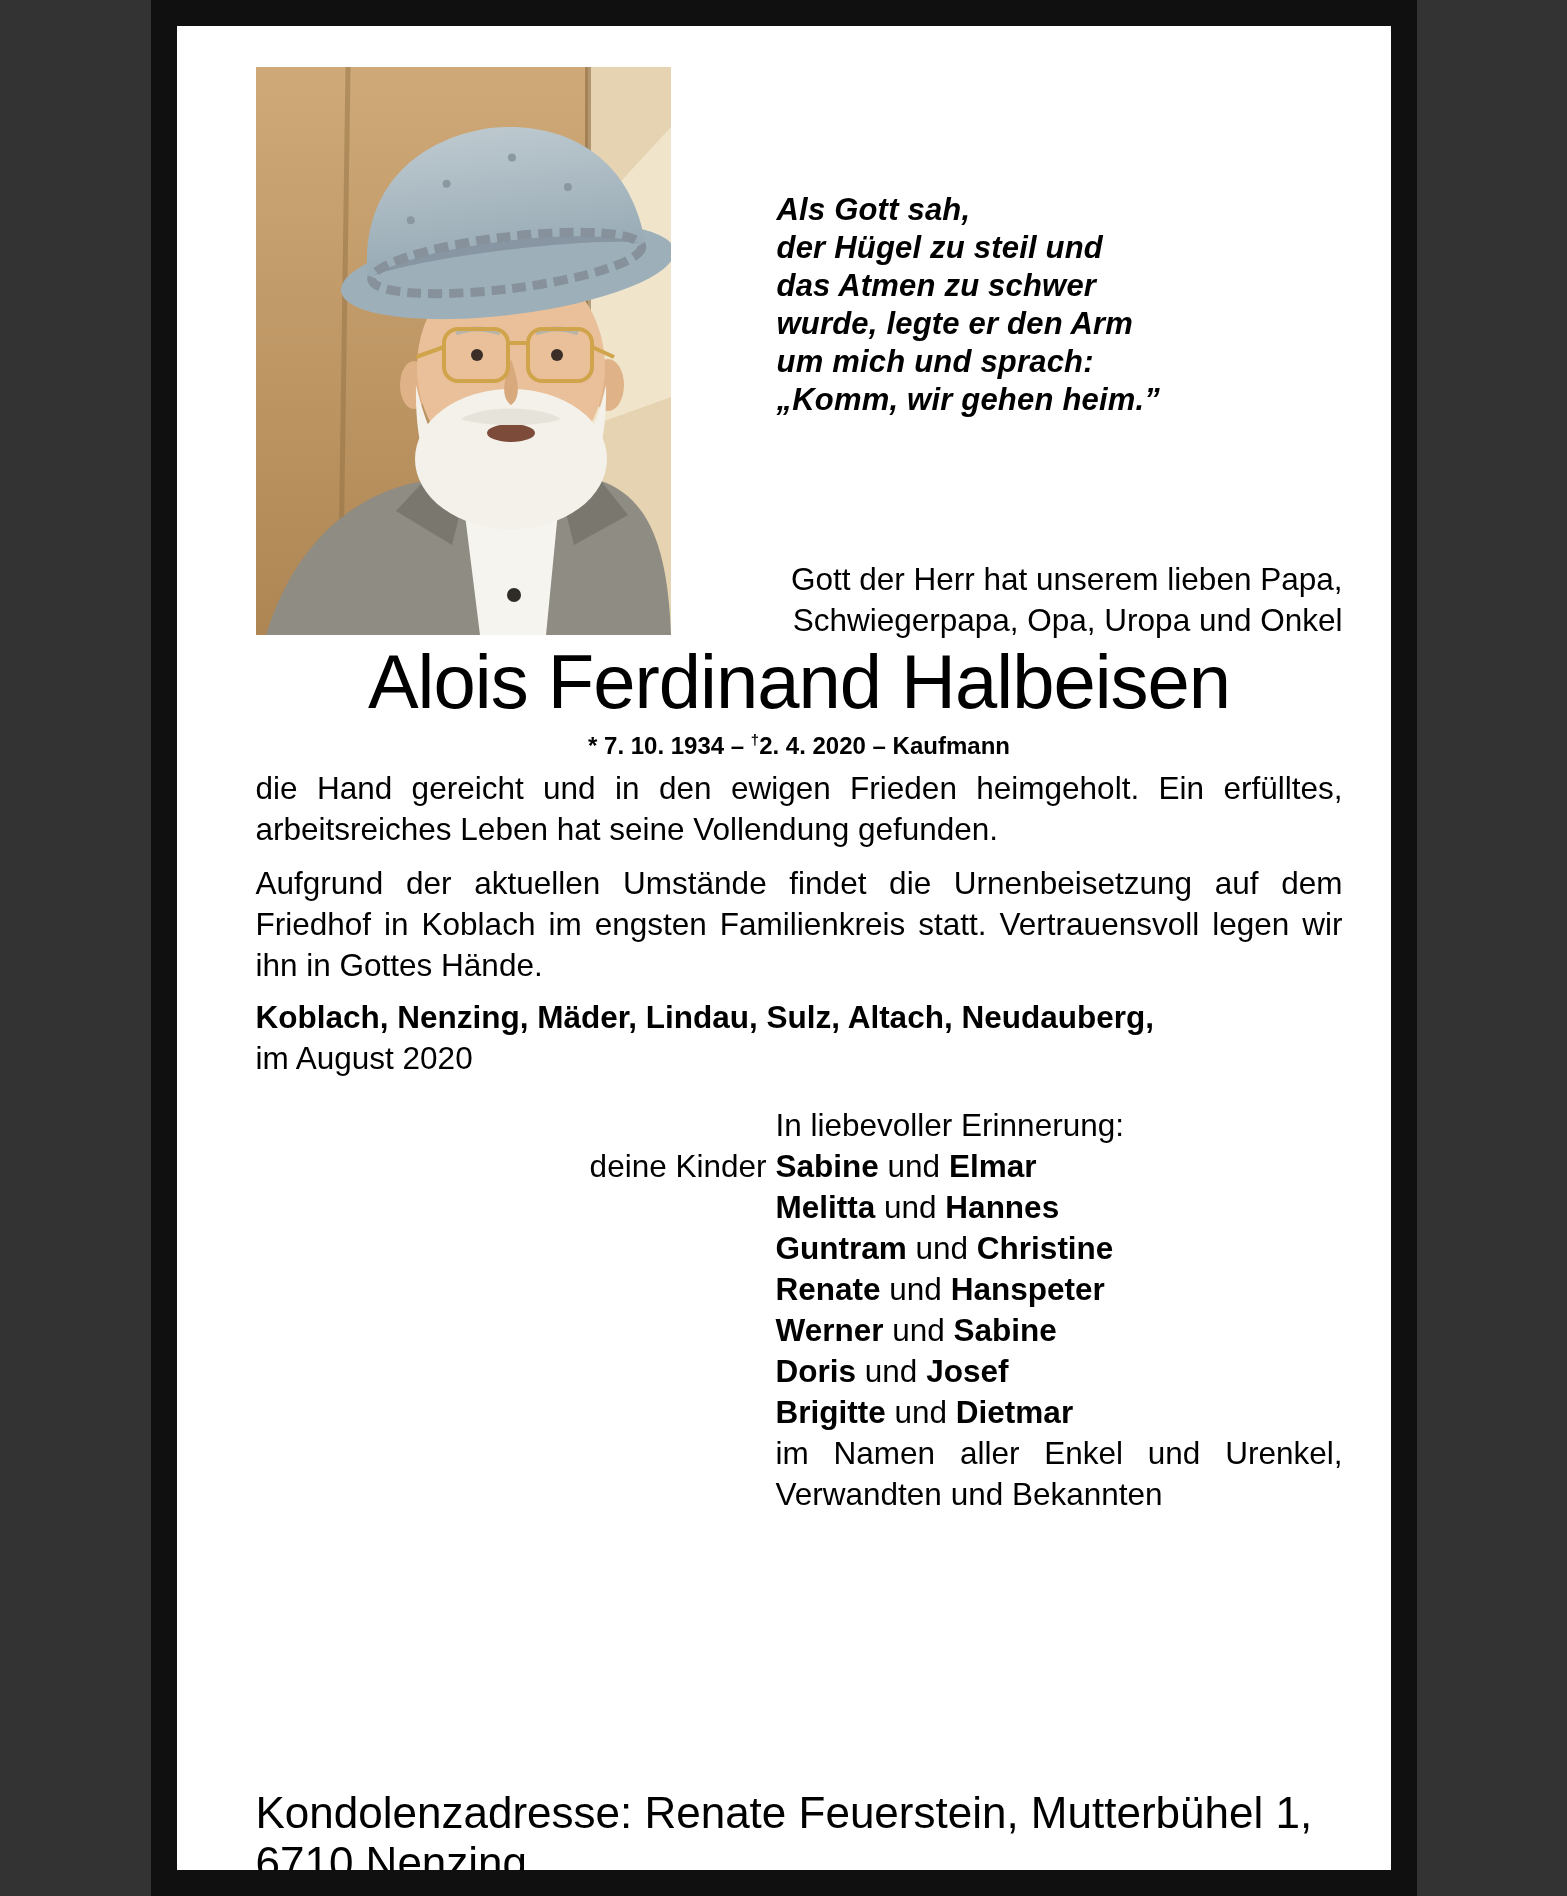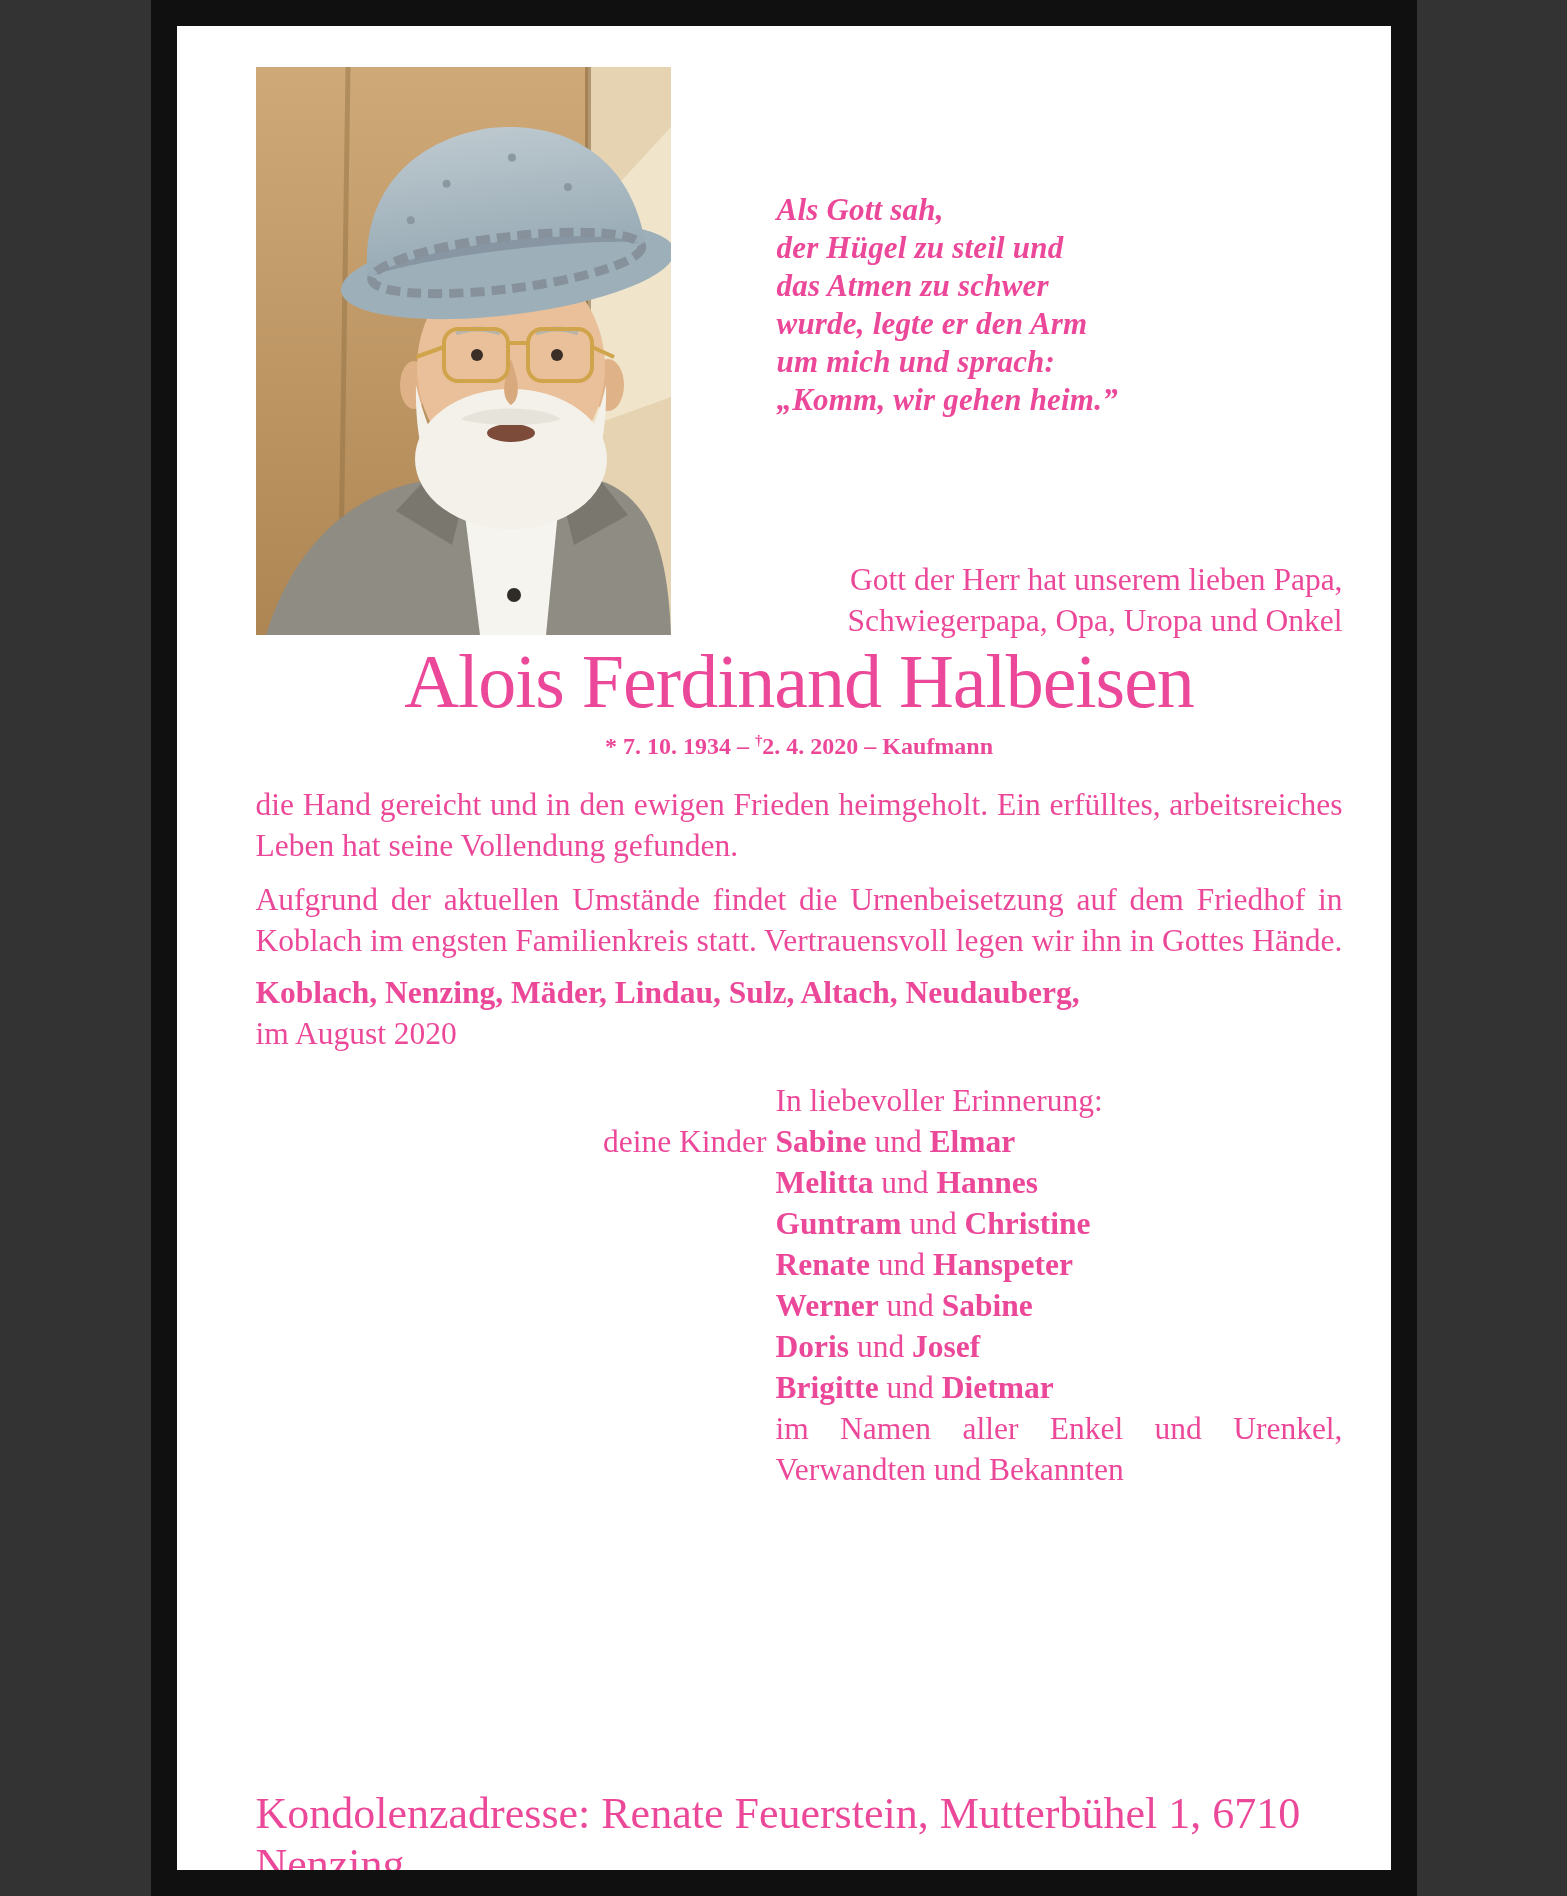--- a/index.html
+++ b/index.html
@@ -1,22 +1,22 @@
 <!DOCTYPE html>
 <html><head>
 <meta charset="utf-8">
 <style>
   * { margin:0; padding:0; box-sizing:border-box; }
   html, body { background:#333; }
   .page {
     position:relative;
     width:1266px; height:1896px;
     background:#101010;
-    font-family:Liberation Serif, serif;
-    color:#ec4899;
+    font-family:Liberation Sans, sans-serif;
+    color:#000000;
     margin:0 auto;
   }
   .sheet {
     position:absolute; left:26px; top:26px; right:26px; bottom:26px;
     background:#ffffff;
     overflow:hidden;
   }
   
   .photo { position:absolute; left:79px; top:41px; width:415px; height:568px; }
   .photo svg { display:block; width:100%; height:100%; }
@@ -41,21 +41,21 @@
     line-height:1.1; letter-spacing:-1px;
     white-space:nowrap;
   }
   .dates {
     text-align:center; font-weight:700;
     font-size:24px; margin-top:8px;
   }
   .dates .sup { font-size:0.62em; vertical-align:super; }
   .para {
     font-size:31.5px; line-height:41px;
-    text-align:justify; margin-top:24px;
+    text-align:justify; margin-top:8px;
   }
   .para.second { margin-top:13px; }
   .places { margin-top:11px; font-size:31.5px; line-height:41px; }
   .places .bold-line { font-weight:700; }
   
   .memorial {
     margin-top:26px; padding-left:520px;
     font-size:31.5px; line-height:41px;
   }
   .memorial .heading { }

